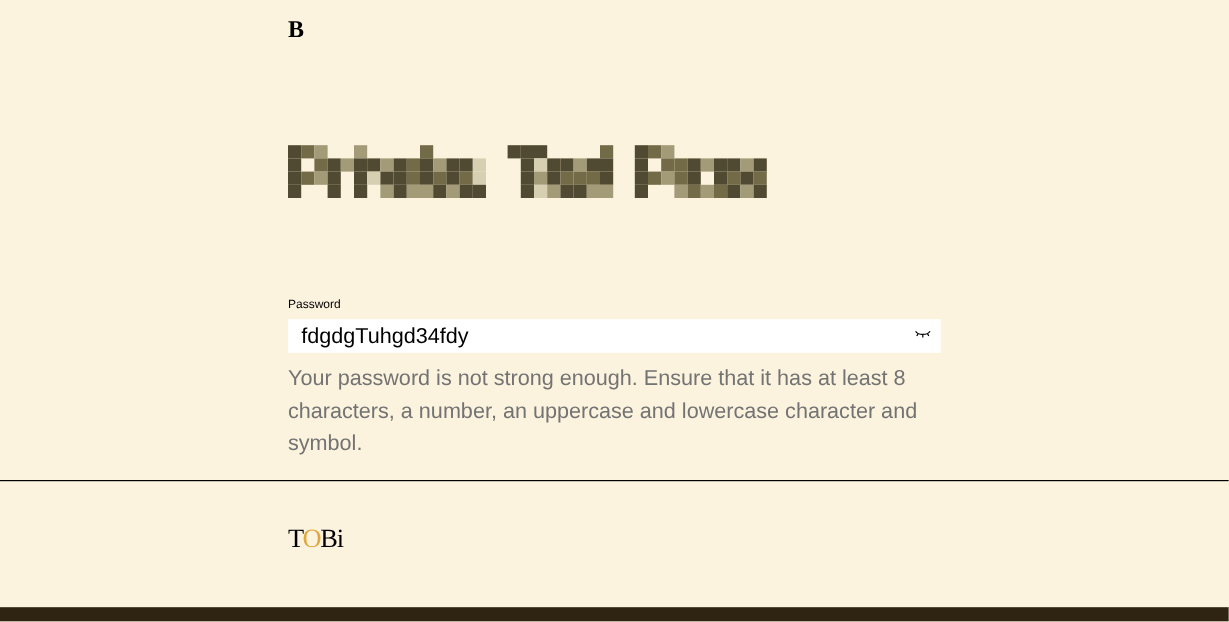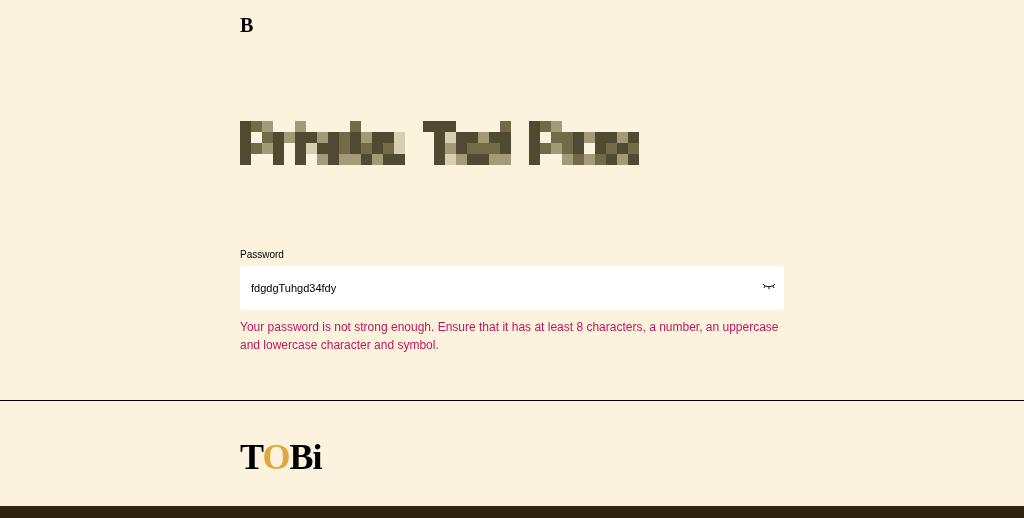--- a/index.html
+++ b/index.html
@@ -61,61 +61,61 @@
       margin-bottom: 6px;
       display: block;
       font-weight: 400;
     }
     .input-wrap {
       position: relative;
       width: 544px;
     }
     .text-input {
       width: 100%;
-      height: 44px;
+      height: 28px;
       border: 1px solid #fff;
       background: #fff;
-      font-size: 11px;
+      font-size: 18px;
       padding: 4px 28px 4px 10px;
       color: #000;
       outline: none;
       border-radius: 1px;
     }
     .eye-icon {
       position: absolute;
       right: 8px;
       top: 50%;
       transform: translateY(-50%);
       width: 14px;
       height: 10px;
       pointer-events: none;
     }
     .eye-icon svg { display:block; }
     .error-text {
-      color: #be185d;
-      font-size: 12px;
+      color: #737373;
+      font-size: 18px;
       line-height: 1.5;
       margin-top: 8px;
       max-width: 544px;
     }
     .divider {
       position: absolute;
       left: 0; right: 0;
       top: 400px;
       border-top: 1px solid #000;
     }
     .footer {
       position: absolute;
       left: 240px;
       top: 436px;
     }
     .footer-logo {
       font-family: Georgia, "Times New Roman", serif;
-      font-weight: 700;
-      font-size: 36px;
+      font-weight: 400;
+      font-size: 22px;
       color: #000;
       letter-spacing: -1px;
     }
     .footer-logo .o {
       color: #e0a73f;
     }
     .bottom-bar {
       position: absolute;
       left:0; right:0; bottom:0;
       height:12px;

